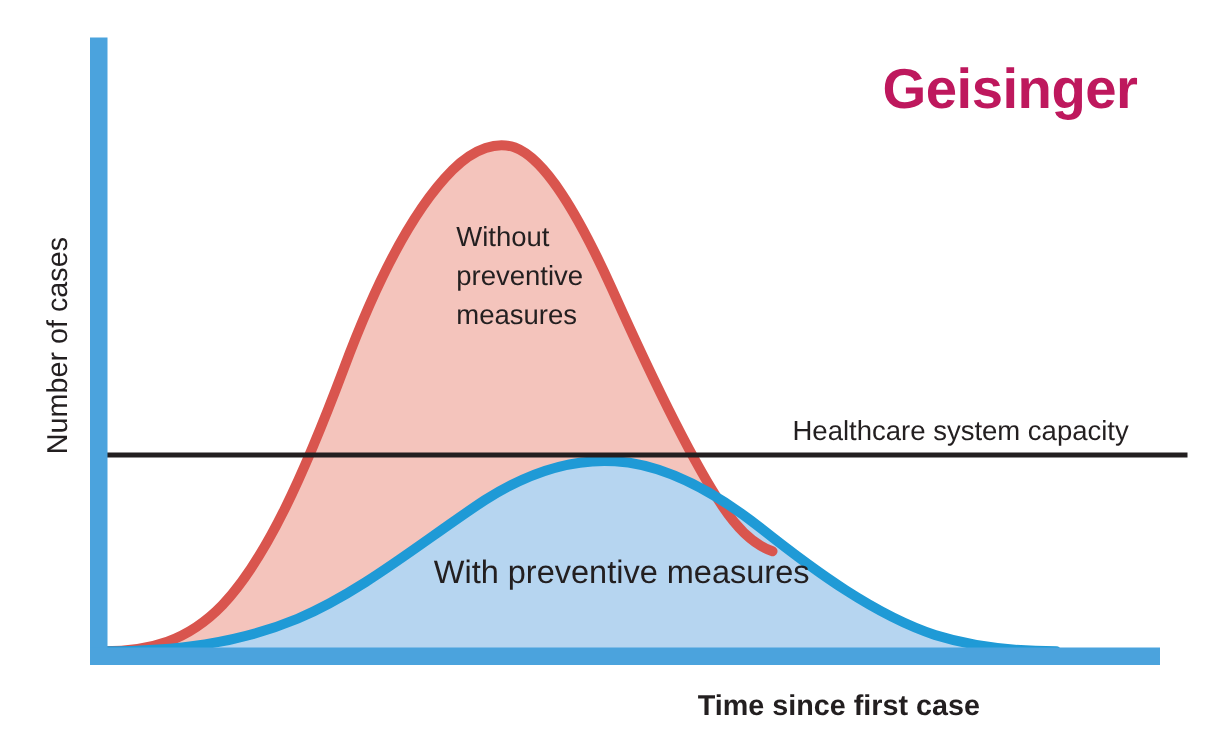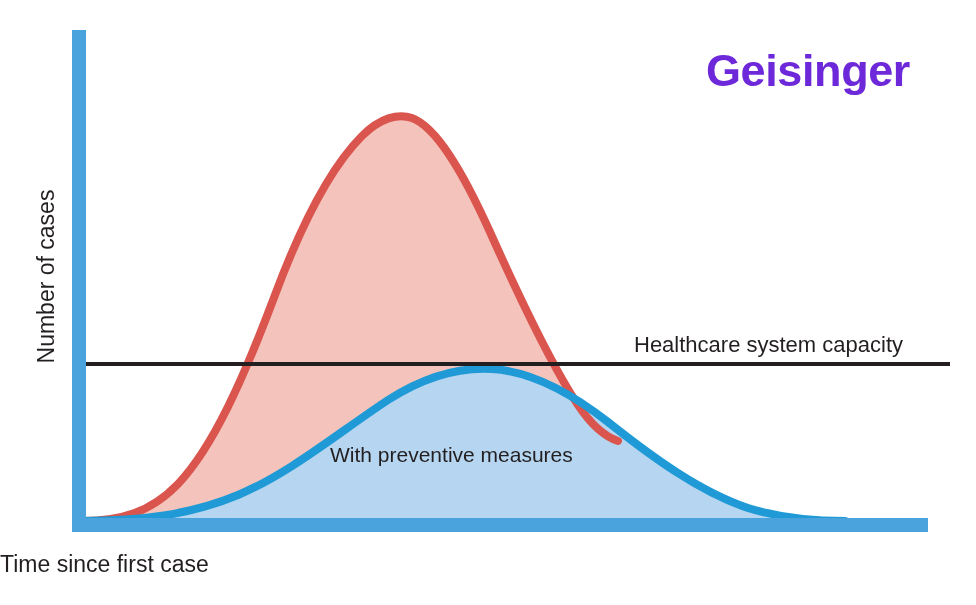--- a/index.html
+++ b/index.html
@@ -34,47 +34,48 @@
     margin: 0;
     white-space: pre-line;
     color: #231f20;
   }
   #brand-wordmark {
     left: 706px;
     top: 47px;
     font-size: 45px;
     font-weight: bold;
     letter-spacing: -0.4px;
-    color: #6d28d9;
+    color: #be185d;
     line-height: 1.05;
   }
   #label-without {
     left: 365px;
     top: 174px;
     font-size: 22px;
     line-height: 1.42;
   }
   #label-with {
-    left: 330px;
+    left: 347px;
     top: 441px;
-    font-size: 21px;
+    font-size: 26px;
     line-height: 1.3;
   }
   #label-capacity {
     left: 634px;
     top: 331px;
     font-size: 22px;
     line-height: 1.3;
   }
   #axis-label-x {
     left: 0;
     top: 551px;
     width: 784px;
-    text-align: left;
+    text-align: right;
     font-size: 23px;
+    font-weight: bold;
   }
   #axis-label-y {
     left: -84px;
     top: 263px;
     width: 260px;
     text-align: center;
     font-size: 23px;
     transform: rotate(-90deg);
     transform-origin: 50% 50%;
   }
@@ -127,20 +128,23 @@
 
     <line x1="76" y1="364" x2="950" y2="364" stroke="#231f20" stroke-width="4"></line>
 
     <line x1="79" y1="30" x2="79" y2="525" stroke="#4ba3dd" stroke-width="14" stroke-linecap="butt"></line>
 
     <line x1="72" y1="525" x2="928" y2="525" stroke="#4ba3dd" stroke-width="14" stroke-linecap="butt"></line>
   </svg>
 
   <div class="overlay-text" id="brand-wordmark">Geisinger</div>
 
+  <div class="overlay-text" id="label-without">Without
+preventive
+measures</div>
 
   <div class="overlay-text" id="label-with">With preventive measures</div>
 
   <div class="overlay-text" id="label-capacity">Healthcare system capacity</div>
 
   <div class="overlay-text" id="axis-label-x">Time since first case</div>
 
   <div class="overlay-text" id="axis-label-y">Number of cases</div>
 
 </div>

